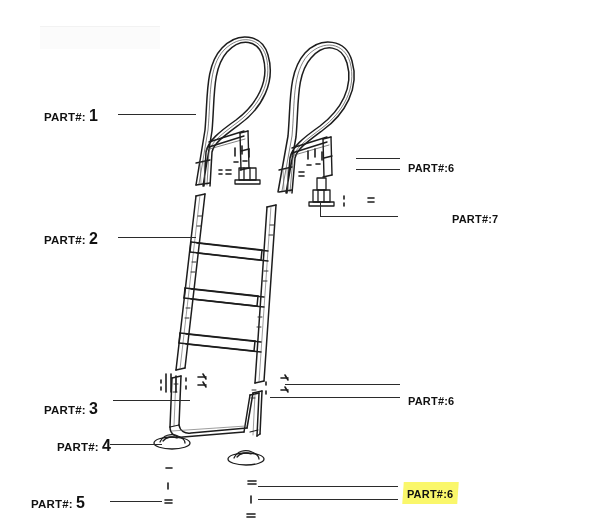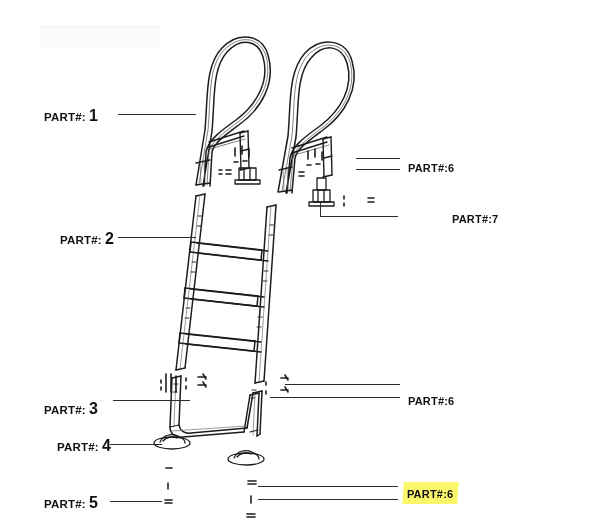--- a/index.html
+++ b/index.html
@@ -341,33 +341,33 @@
   <div class="leader" style="left:285px; top:384px; width:115px;"></div>
   <div class="leader" style="left:270px; top:397px; width:130px;"></div>
 
   <div class="leader" style="left:258px; top:486px; width:140px;"></div>
   <div class="leader" style="left:258px; top:499px; width:140px;"></div>
 
   <div class="label" style="left:44px; top:108px;">
     <span class="pfx">PART#:</span><span class="num">1</span>
   </div>
 
-  <div class="label" style="left:60px; top:231px;">
+  <div class="label" style="left:44px; top:231px;">
     <span class="pfx">PART#:</span><span class="num">2</span>
   </div>
 
   <div class="label" style="left:44px; top:394px;margin-top:7px;">
     <span class="pfx">PART#:</span><span class="num">3</span>
   </div>
 
   <div class="label" style="left:44px; top:438px;padding-left:13px;">
     <span class="pfx">PART#:</span><span class="num">4</span>
   </div>
 
-  <div class="label" style="left:44px; top:495px;">
+  <div class="label" style="left:31px; top:495px;">
     <span class="pfx">PART#:</span><span class="num">5</span>
   </div>
 
   <div class="label label-right" style="left:408px; top:159px;">
     <span class="pfx">PART#:6</span>
   </div>
 
   <div class="label label-right" style="left:420px; top:210px;margin-left:32px;">
     <span class="pfx">PART#:7</span>
   </div>

